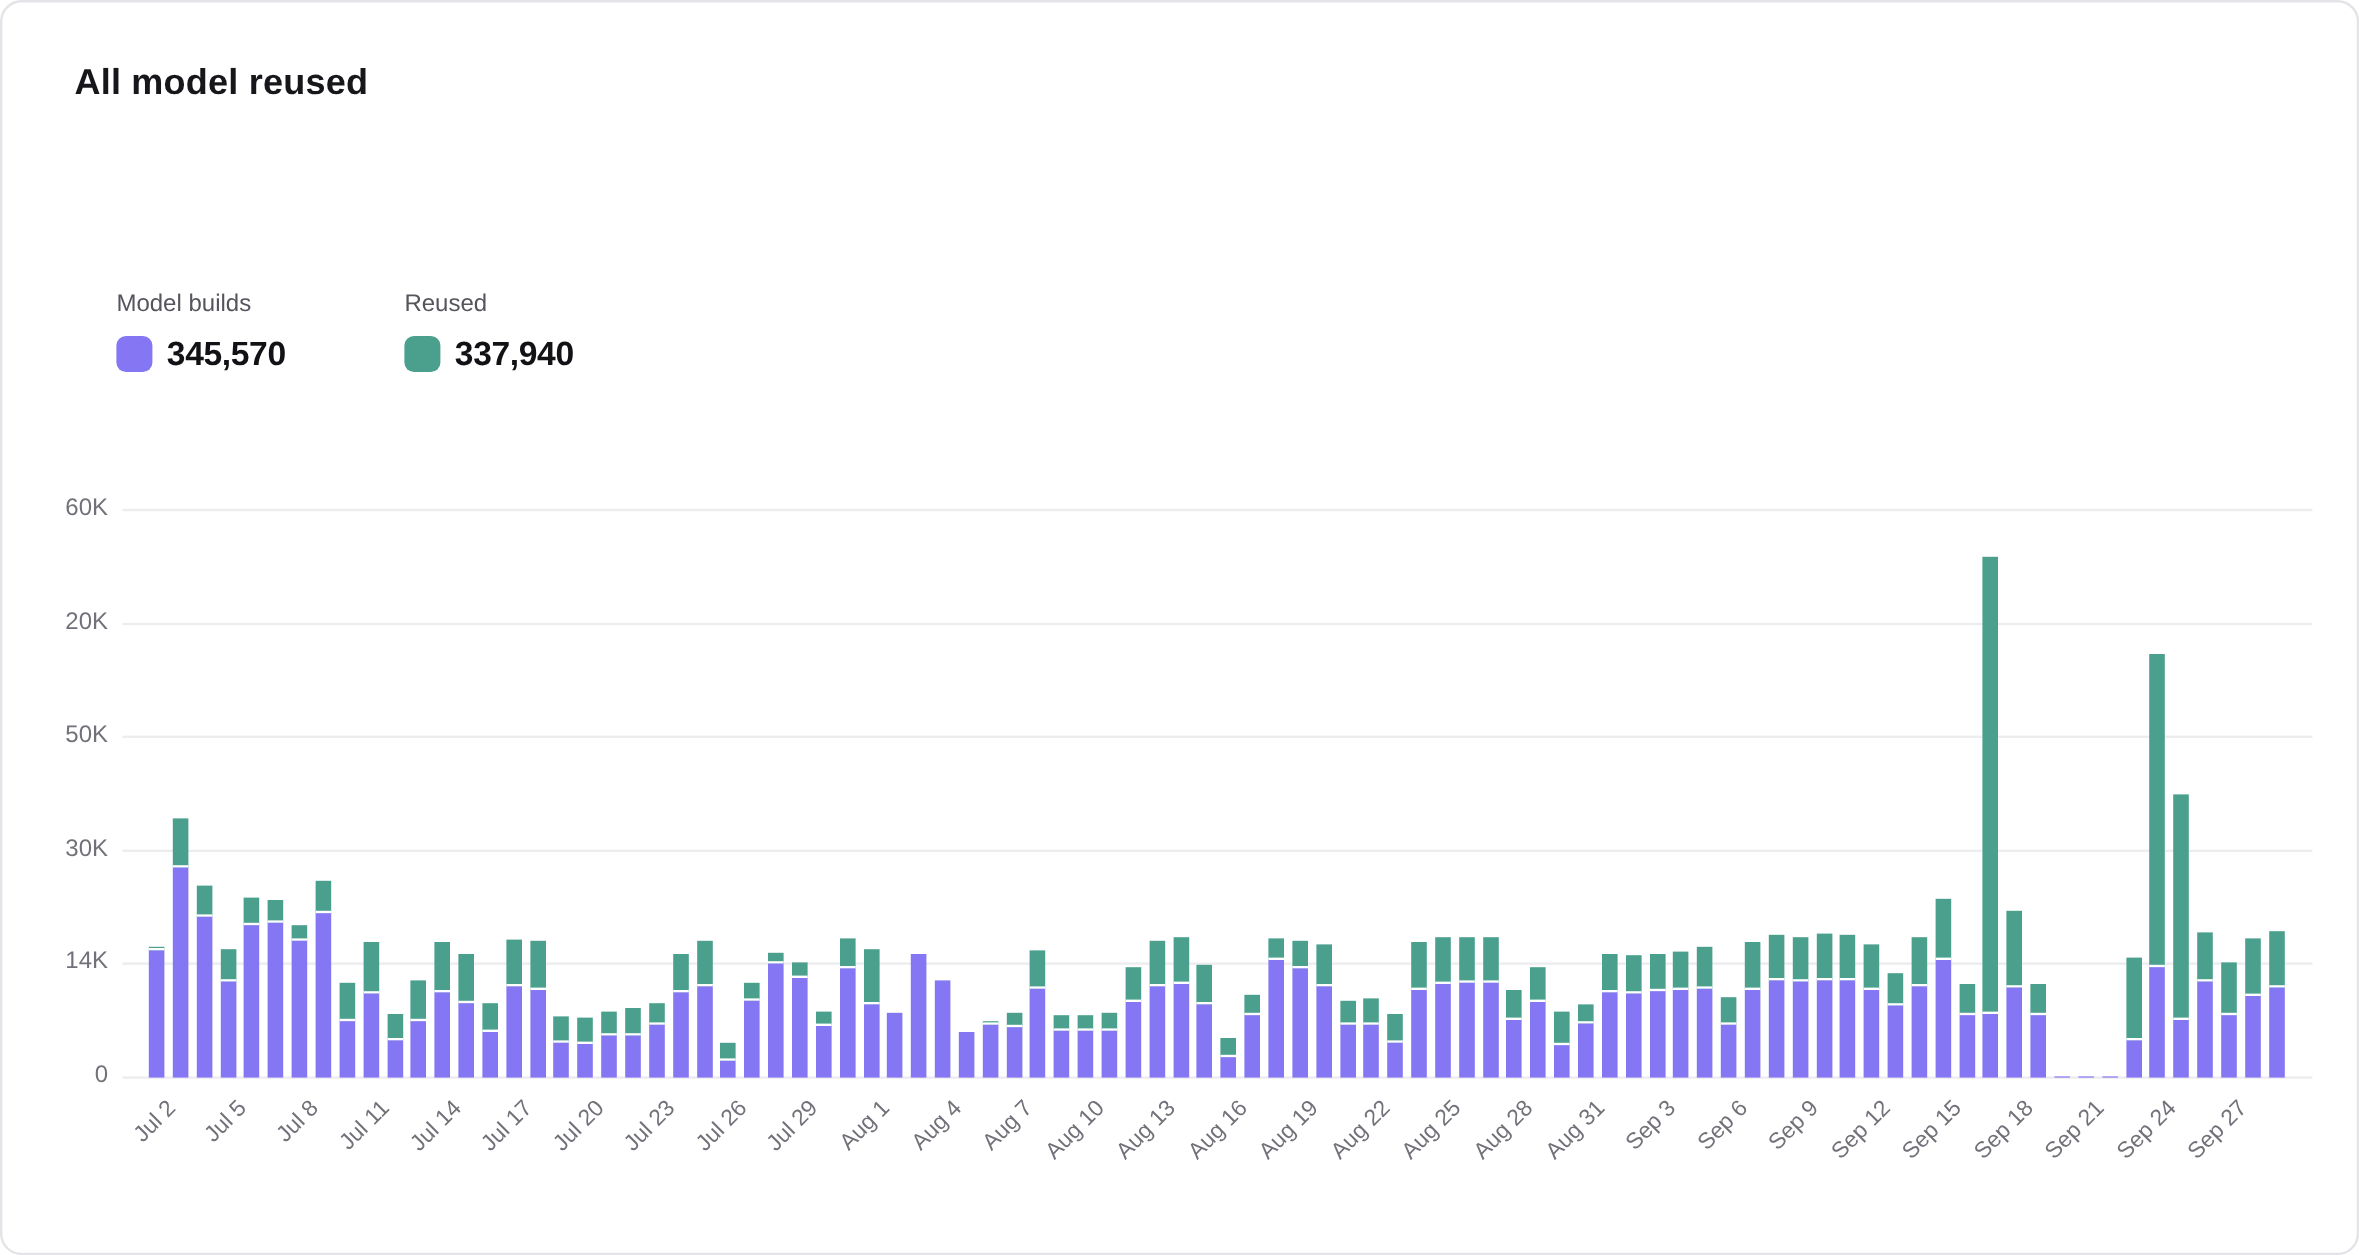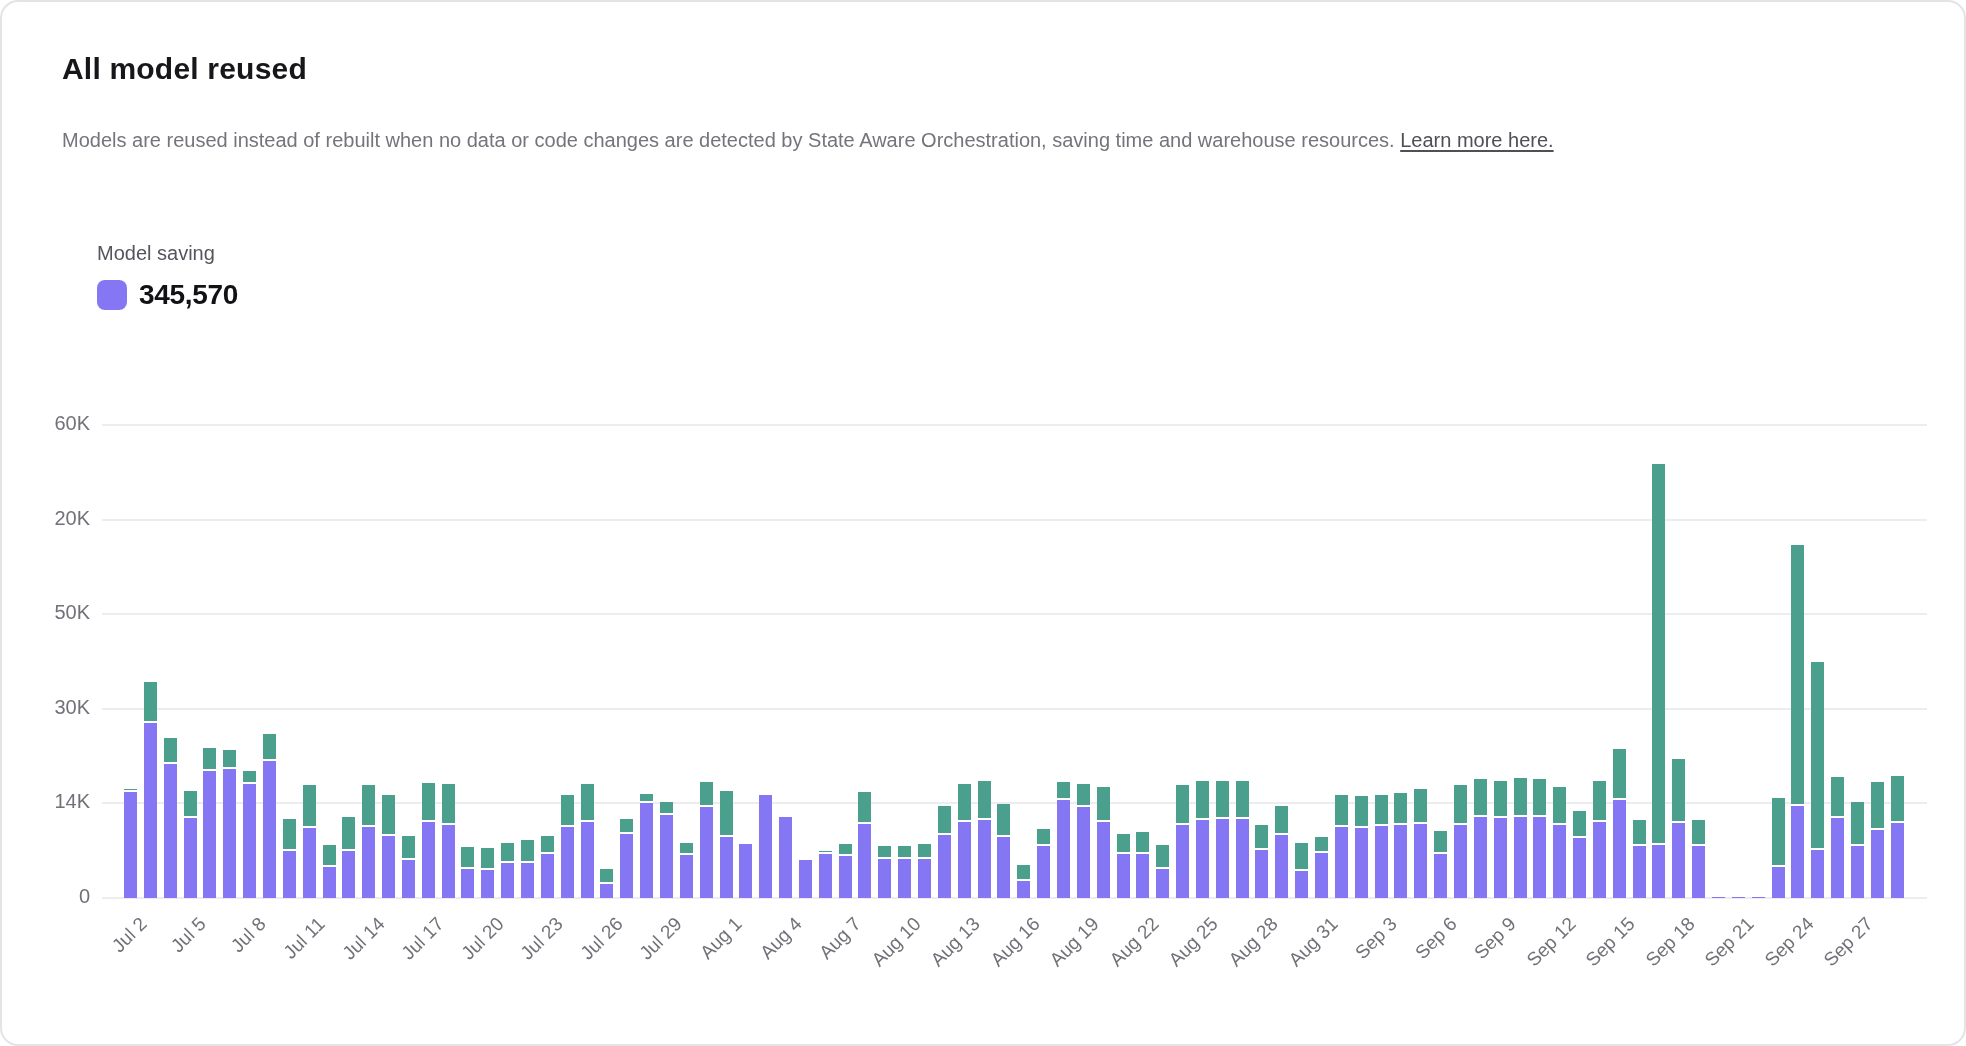--- a/index.html
+++ b/index.html
@@ -41,28 +41,34 @@
     transform:translateX(-100%) rotate(-45deg); transform-origin:100% 0;
   }
 </style>
 </head>
 <body>
 
 <div class="card">
 
   <h1 class="page-title">All model reused</h1>
 
-  <p class="description"><span>Models are reused instead of rebuilt when no data or code changes are detected by State Aware Orchestration, saving time and warehouse resources.</span> <a href="#">Learn more here.</a></p>
 
   <div class="legend">
     <div class="legend-item" style="left:95px">
-      <div class="legend-label">Model saving</div>
+      <div class="legend-label">Model builds</div>
       <div class="legend-value-row">
         <span class="swatch" id="swatch-0" style="background: rgb(133, 119, 243);"></span>
         <span class="legend-value">345,570</span>
+      </div>
+    </div>
+    <div class="legend-item" style="left:335px">
+      <div class="legend-label">Reused</div>
+      <div class="legend-value-row">
+        <span class="swatch" id="swatch-1" style="background: rgb(74, 160, 140);"></span>
+        <span class="legend-value">337,940</span>
       </div>
     </div>
   </div>
 
   <div class="chart">
     <div class="plot" id="plot">
         <div class="gridline" style="top: 472px;"></div>
         <div class="gridline" style="top: 377.4px;"></div>
         <div class="gridline" style="top: 282.8px;"></div>
         <div class="gridline" style="top: 188.2px;"></div>

